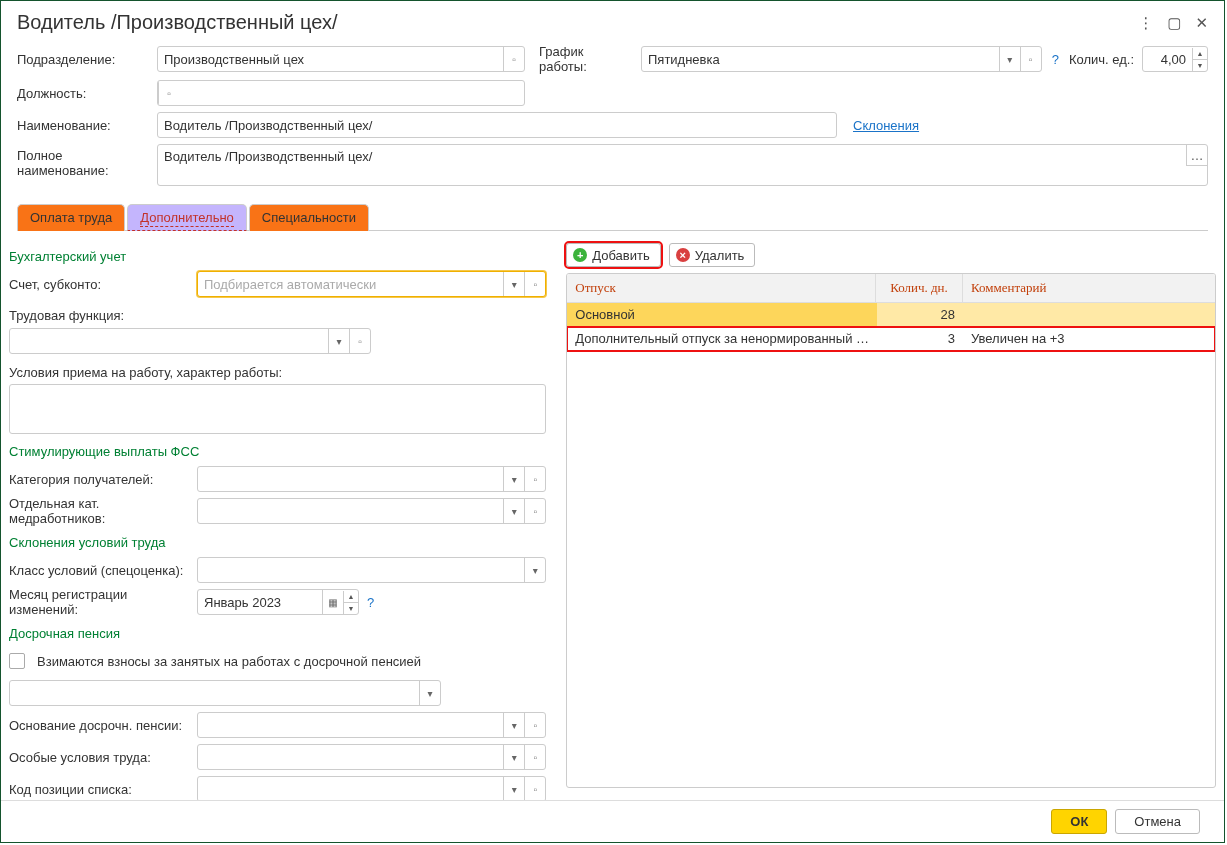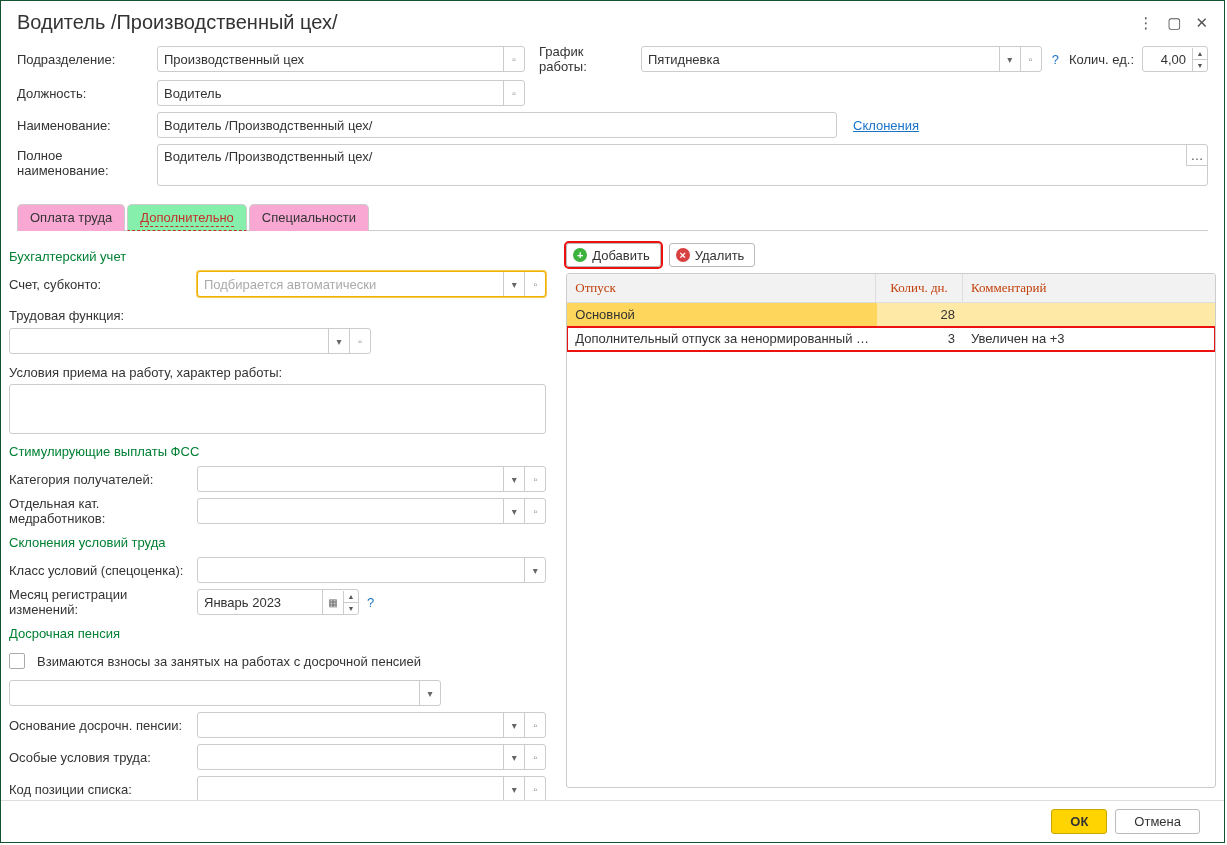--- a/index.html
+++ b/index.html
@@ -111,26 +111,26 @@
     display: flex;
     border-bottom: 1px solid #ccc;
     margin: 4px 16px 0 16px;
   }
   .tab {
     border: 1px solid #ccc;
     border-bottom: none;
     padding: 5px 12px;
     margin-right: 2px;
     margin-bottom: -1px;
-    background: #f9a8d4;
+    background: #f97316;
     border-radius: 5px 5px 0 0;
     cursor: pointer;
   }
   .tab.active {
-    background: #86efac;
+    background: #c4b5fd;
     color: #c2322a;
     border-bottom: 1px dashed #c2322a;
   }
   .tab.active .tab-inner {
     border-bottom: 1px dashed #c2322a;
     padding-bottom: 1px;
   }
   .content {
     flex: 1;
     display: flex;
@@ -328,21 +328,20 @@
         <div class="stepper">
           <div>▲</div>
           <div>▼</div>
         </div>
       </div>
     </div>
 
     <div class="row">
       <div class="label-col">Должность:</div>
       <div class="input-box" style="width:366px">
-        <div class="input-text">Водитель</div>
         <div class="input-btn">▫</div>
       </div>
     </div>
 
     <div class="row">
       <div class="label-col">Наименование:</div>
       <div class="input-box" style="flex:0 0 678px">
         <div class="input-text">Водитель /Производственный цех/</div>
       </div>
       <a class="link" style="margin-left:8px">Склонения</a>

